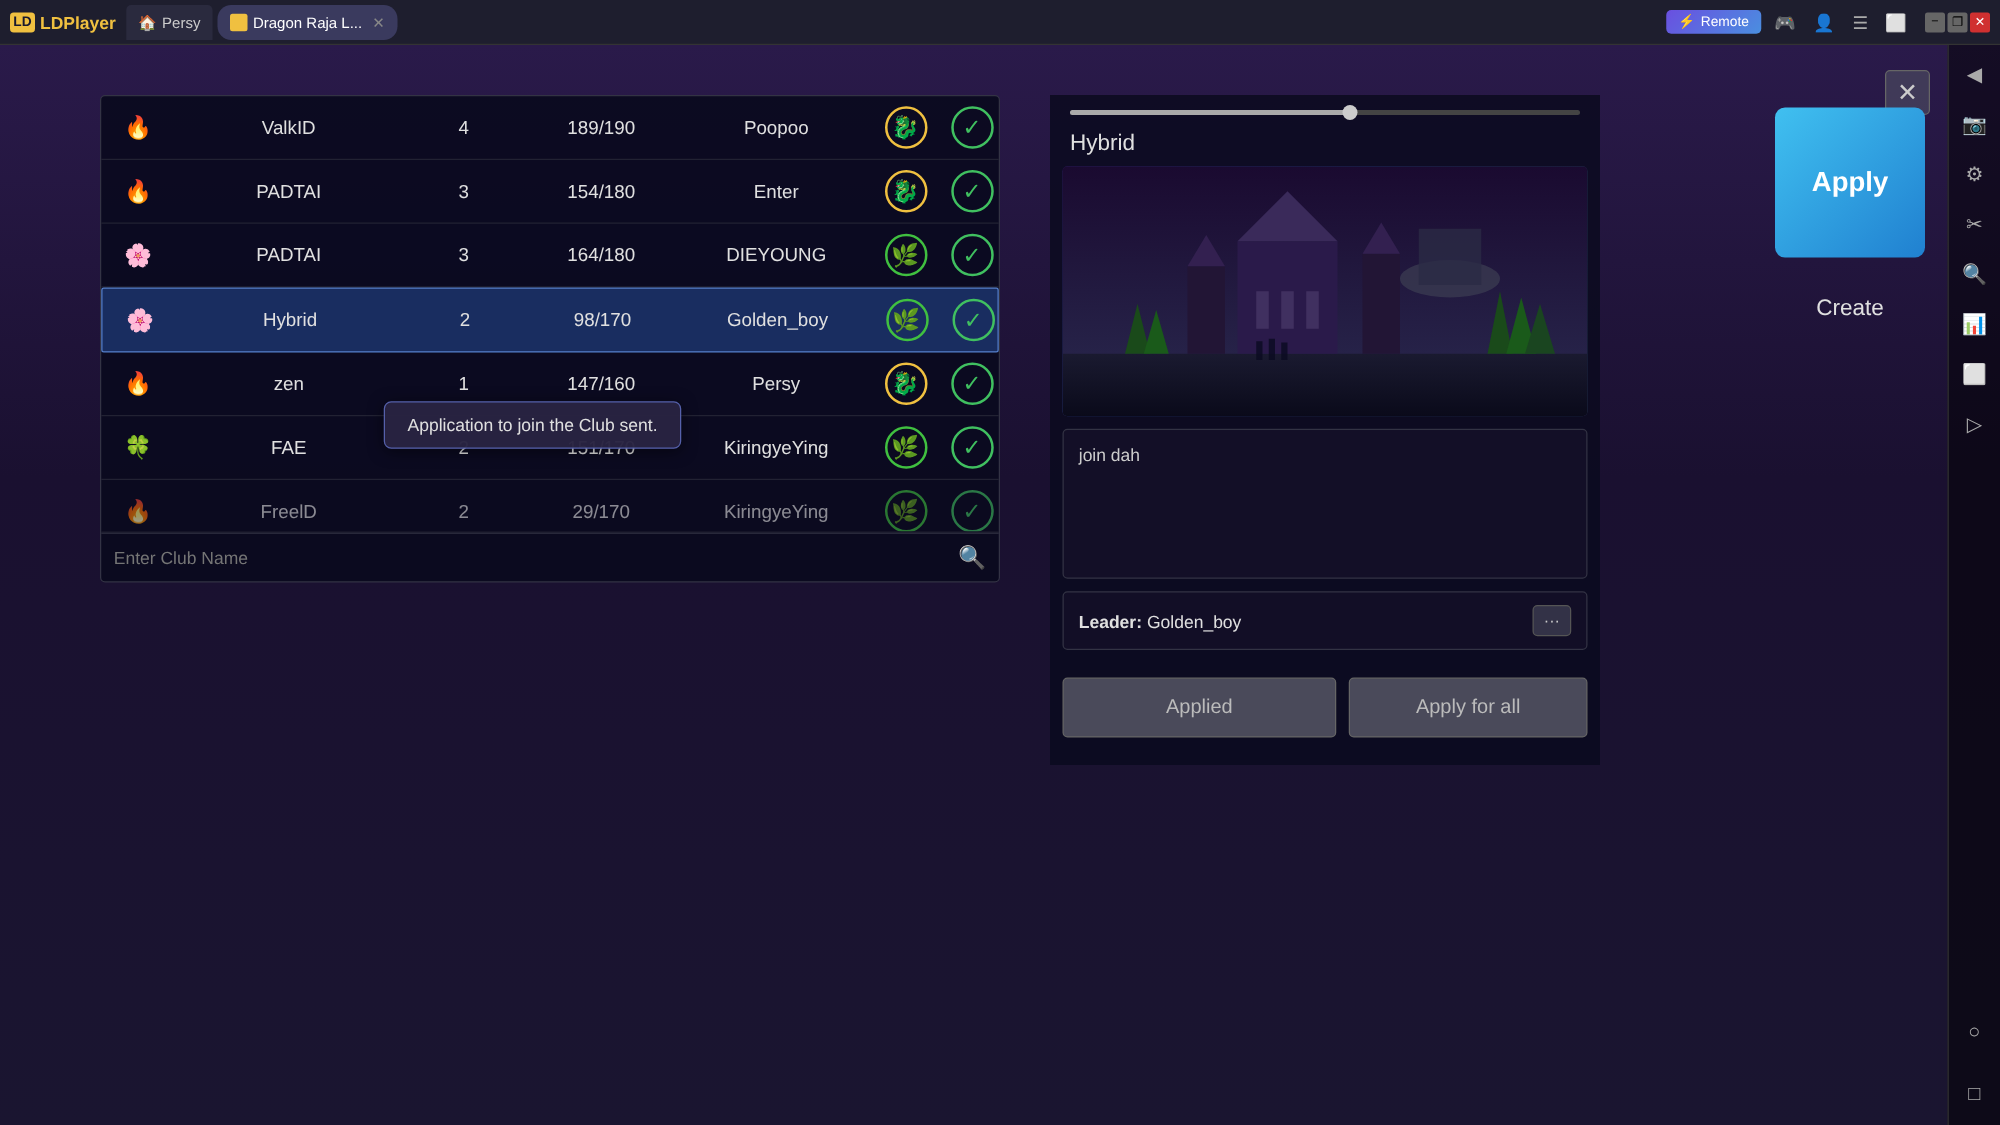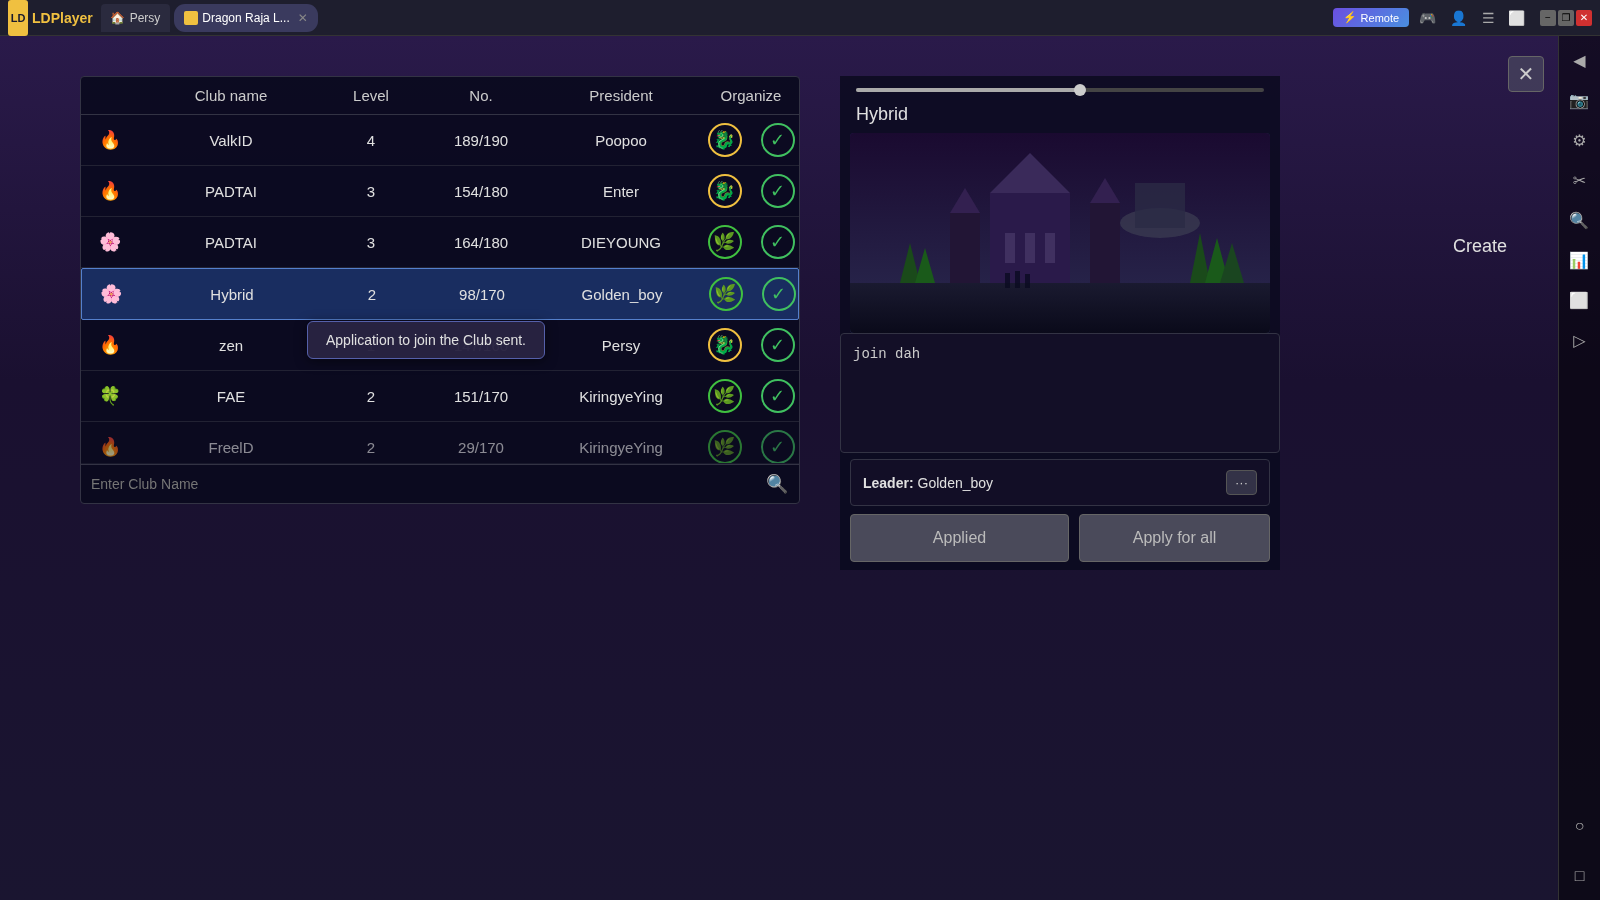--- a/index.html
+++ b/index.html
@@ -23,21 +23,21 @@
     }
     .topbar-logo {
       display: flex;
       align-items: center;
       gap: 4px;
       color: #f0c040;
       font-weight: bold;
       font-size: 14px;
     }
     .ld-icon {
-      width: 20px; height: 36px;
+      width: 20px; height: 16px;
       background: #f0c040;
       border-radius: 3px;
       display: flex; align-items: center; justify-content: center;
       color: #1a1a2e; font-size: 11px; font-weight: bold;
     }
     .tab-bar {
       display: flex; gap: 4px; flex: 1;
     }
     .tab {
       display: flex; align-items: center;
@@ -249,28 +249,28 @@
       align-items: flex-end;
     }
     .club-image-scene {
       width: 100%;
       height: 100%;
       position: relative;
     }
 
     
     .desc-box {
+      margin: 10px;
       background: rgba(20, 15, 40, 0.9);
       border: 1px solid #334;
       border-radius: 4px;
       padding: 12px;
       min-height: 120px;
       color: #ccc;
       font-size: 14px;
-      font-family: Liberation Mono, monospace;
     }
 
     
     .leader-row {
       display: flex;
       align-items: center;
       margin: 6px 10px;
       background: rgba(20, 15, 40, 0.8);
       border: 1px solid #334;
       border-radius: 4px;
@@ -286,21 +286,21 @@
       color: #ccc;
       padding: 4px 8px;
       cursor: pointer;
       font-size: 13px;
     }
 
     
     .action-buttons {
       display: flex;
       gap: 10px;
-      margin: 8px 10px;
+      margin: 22px 10px;
     }
     .applied-btn {
       flex: 1;
       background: #4a4a5a;
       border: 1px solid #666;
       border-radius: 4px;
       color: #bbb;
       font-size: 16px;
       padding: 14px;
       cursor: pointer;
@@ -412,28 +412,20 @@
       <button class="win-btn win-min">−</button>
       <button class="win-btn win-restore">❐</button>
       <button class="win-btn win-close">✕</button>
     </div>
   </div>
 </div>
 
 <div class="main-content">
 
   <div class="club-panel">
-    <div class="table-header">
-      <div></div>
-      <div>Club name</div>
-      <div>Level</div>
-      <div>No.</div>
-      <div>President</div>
-      <div>Organize</div>
-    </div>
 
     <div class="table-row">
       <div>
           <div class="club-icon" style="color:#f0a030;">🔥</div>
         </div>
       <div>ValkID</div>
       <div>4</div>
       <div>189/190</div>
       <div>Poopoo</div>
       <div style="display:flex;gap:6px;justify-content:center;align-items:center;">
@@ -607,20 +599,23 @@
       <button class="apply-all-btn">Apply for all</button>
     </div>
   </div>
 
   <div class="tooltip">
     <span>Application to join the Club sent.</span>
   </div>
 
   <div class="close-x-btn">✕</div>
 
+  <div class="apply-button-container">
+    <button class="apply-btn">Apply</button>
+  </div>
 
   <button class="create-btn">Create</button>
 
   <div class="right-sidebar">
     <div class="sidebar-icon">◀</div>
     <div class="sidebar-icon">📷</div>
     <div class="sidebar-icon">⚙</div>
     <div class="sidebar-icon">✂</div>
     <div class="sidebar-icon">🔍</div>
     <div class="sidebar-icon">📊</div>

